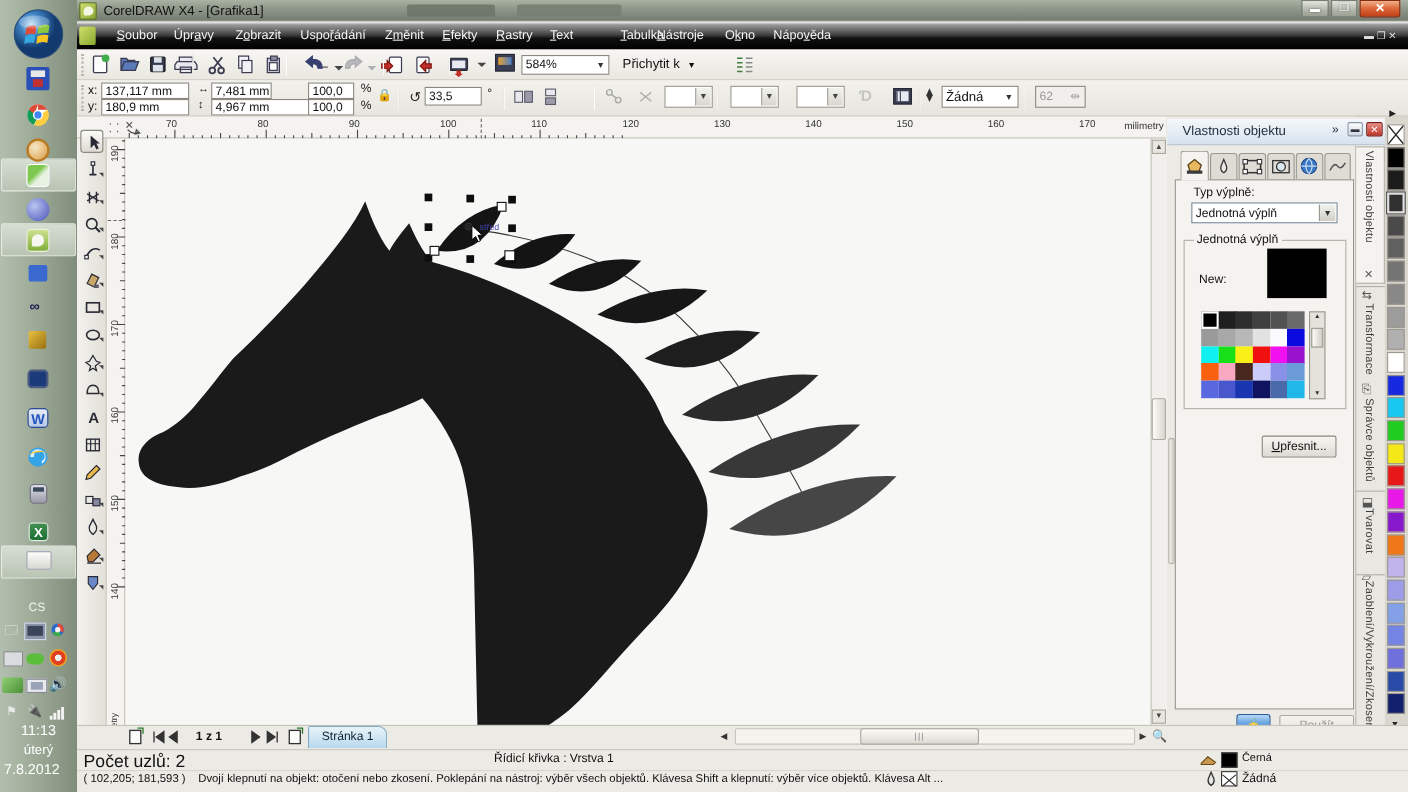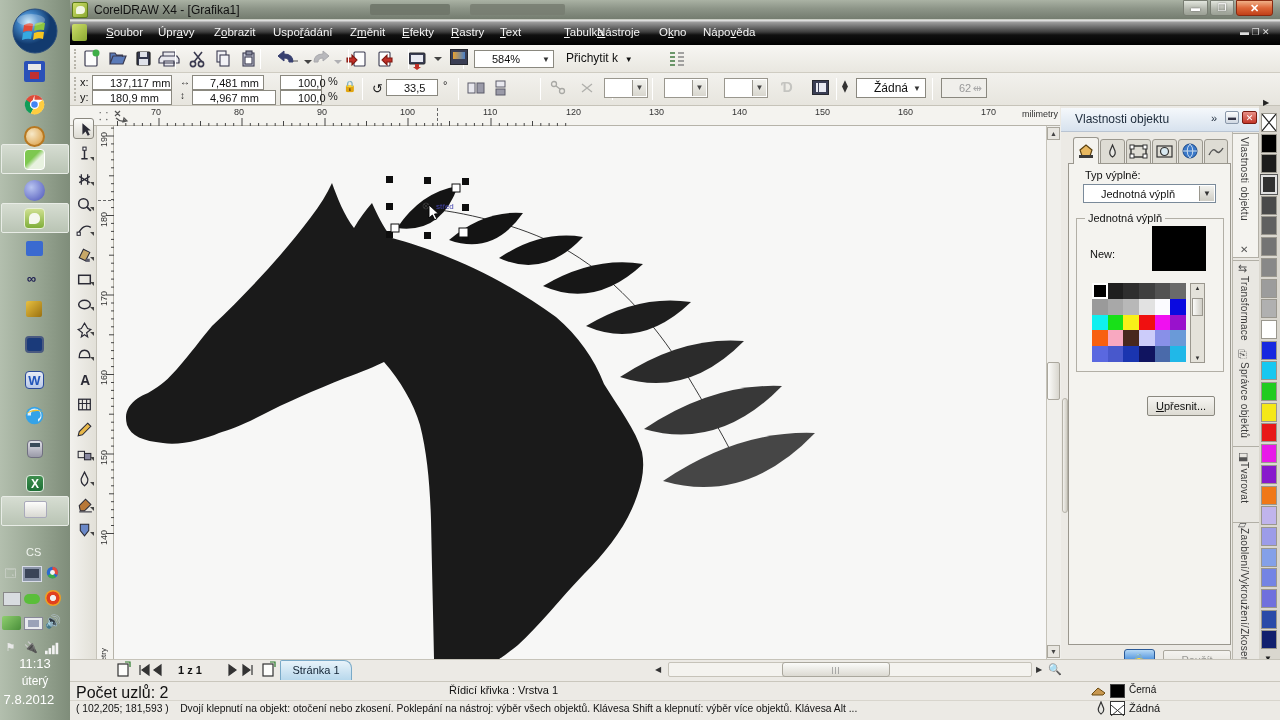--- a/index.html
+++ b/index.html
@@ -8,21 +8,21 @@
 #desk{left:0;top:0;width:70px;height:720px;background:linear-gradient(90deg,#b3bfae,#97a592 55%,#7f8d7a);}
 .dico{position:absolute;left:24px;width:21px;height:21px;border-radius:4px;}
 .hibox{position:absolute;left:1px;width:68px;height:30px;background:linear-gradient(180deg,#d6ddd2,#b9c4b4);border:1px solid #e8ece6;border-radius:2px;}
 .tray{position:absolute;width:15px;height:13px;font-size:11px;line-height:13px;text-align:center;}
 
 #title{left:70px;top:0;width:1210px;height:20px;background:linear-gradient(180deg,#aab2a4 0%,#8d9588 45%,#747c6f 100%);border-bottom:1px solid #c8ccc2;}
 #menu{left:70px;top:20px;width:1210px;height:25px;background:linear-gradient(180deg,#efefef 0%,#9a9a9a 10%,#3d3d3d 48%,#101010 60%,#000 100%);color:#f5f5f5;font-size:12px;}
 #menu{font-size:11.5px !important;}
 #toolbar{left:70px;top:45px;width:1210px;height:28px;background:linear-gradient(180deg,#f7f6f3,#e9e7e0);border-bottom:1px solid #cfccc2;}
 #propbar{left:70px;top:73px;width:1210px;height:33px;background:linear-gradient(180deg,#f2f1ed,#e7e5de);border-bottom:1px solid #c6c3b9;}
-.fld{position:absolute;background:#fff;border:1px solid #8a887f;font-size:11px;color:#111;padding-left:17px;}
+.fld{position:absolute;background:#fff;border:1px solid #8a887f;font-size:11px;color:#111;padding-left:3px;}
 .sep{position:absolute;width:1px;background:#c2bfb5;border-right:1px solid #fff;}
 
 #hruler{left:70px;top:106px;width:990px;height:20px;background:#f4f3ef;border-bottom:1px solid #b6b3a9;}
 #vruler{left:97px;top:126px;width:17px;height:533px;background:#f4f3ef;border-right:1px solid #b6b3a9;}
 .rnum{position:absolute;font-size:9px;color:#333;}
 
 #toolbox{left:70px;top:126px;width:27px;height:533px;background:linear-gradient(90deg,#f2f1ed,#e2e0d8);border-right:1px solid #c6c3b9;}
 
 #canvas{left:114px;top:126px;width:932px;height:533px;background:#f7f7f6;overflow:hidden;}
 #vscroll{left:1046px;top:126px;width:15px;height:533px;background:#f0efeb;border-left:1px solid #c6c3b9;}
@@ -214,22 +214,22 @@
   </svg>
 
 <div class="abs" id="propbar"></div>
 <div class="abs" style="left:74px;top:77px;width:3px;height:24px;border-left:2px dotted #b8b5ab;"></div>
 <div class="abs" style="left:80px;top:76px;font-size:11px;color:#111;">x:</div>
 <div class="abs" style="left:80px;top:91px;font-size:11px;color:#111;">y:</div>
 <div class="abs fld" style="left:92px;top:75px;width:80px;height:15px;line-height:14px;">137,117 mm</div>
 <div class="abs fld" style="left:92px;top:90px;width:80px;height:15px;line-height:14px;">180,9 mm</div>
 <div class="abs" style="left:180px;top:76px;font-size:10px;color:#222;">↔</div>
 <div class="abs" style="left:180px;top:90px;font-size:10px;color:#222;">↕</div>
-<div class="abs fld" style="left:192px;top:75px;width:72px;height:15px;line-height:14px;">7,481 mm</div>
-<div class="abs fld" style="left:192px;top:90px;width:84px;height:15px;line-height:14px;">4,967 mm</div>
+<div class="abs fld" style="left:192px;top:75px;width:55px;height:15px;line-height:14px;">7,481 mm</div>
+<div class="abs fld" style="left:192px;top:90px;width:96px;height:15px;line-height:14px;">4,967 mm</div>
 <div class="abs fld" style="left:280px;top:75px;width:42px;height:15px;line-height:14px;">100,0</div>
 <div class="abs fld" style="left:280px;top:90px;width:42px;height:15px;line-height:14px;">100,0</div>
 <div class="abs" style="left:328px;top:75px;font-size:11px;color:#222;">%</div>
 <div class="abs" style="left:328px;top:90px;font-size:11px;color:#222;">%</div>
 <div class="abs" style="left:343px;top:80px;font-size:11px;color:#5a4a10;">🔒</div>
 <div class="abs sep" style="left:362px;top:78px;height:22px"></div>
 <div class="abs" style="left:372px;top:81px;font-size:13px;color:#222;">↺</div>
 <div class="abs fld" style="left:386px;top:79px;width:52px;height:17px;line-height:16px;">33,5</div>
 <div class="abs" style="left:443px;top:79px;font-size:11px;color:#222;">°</div>
 <div class="abs sep" style="left:458px;top:78px;height:22px"></div>

